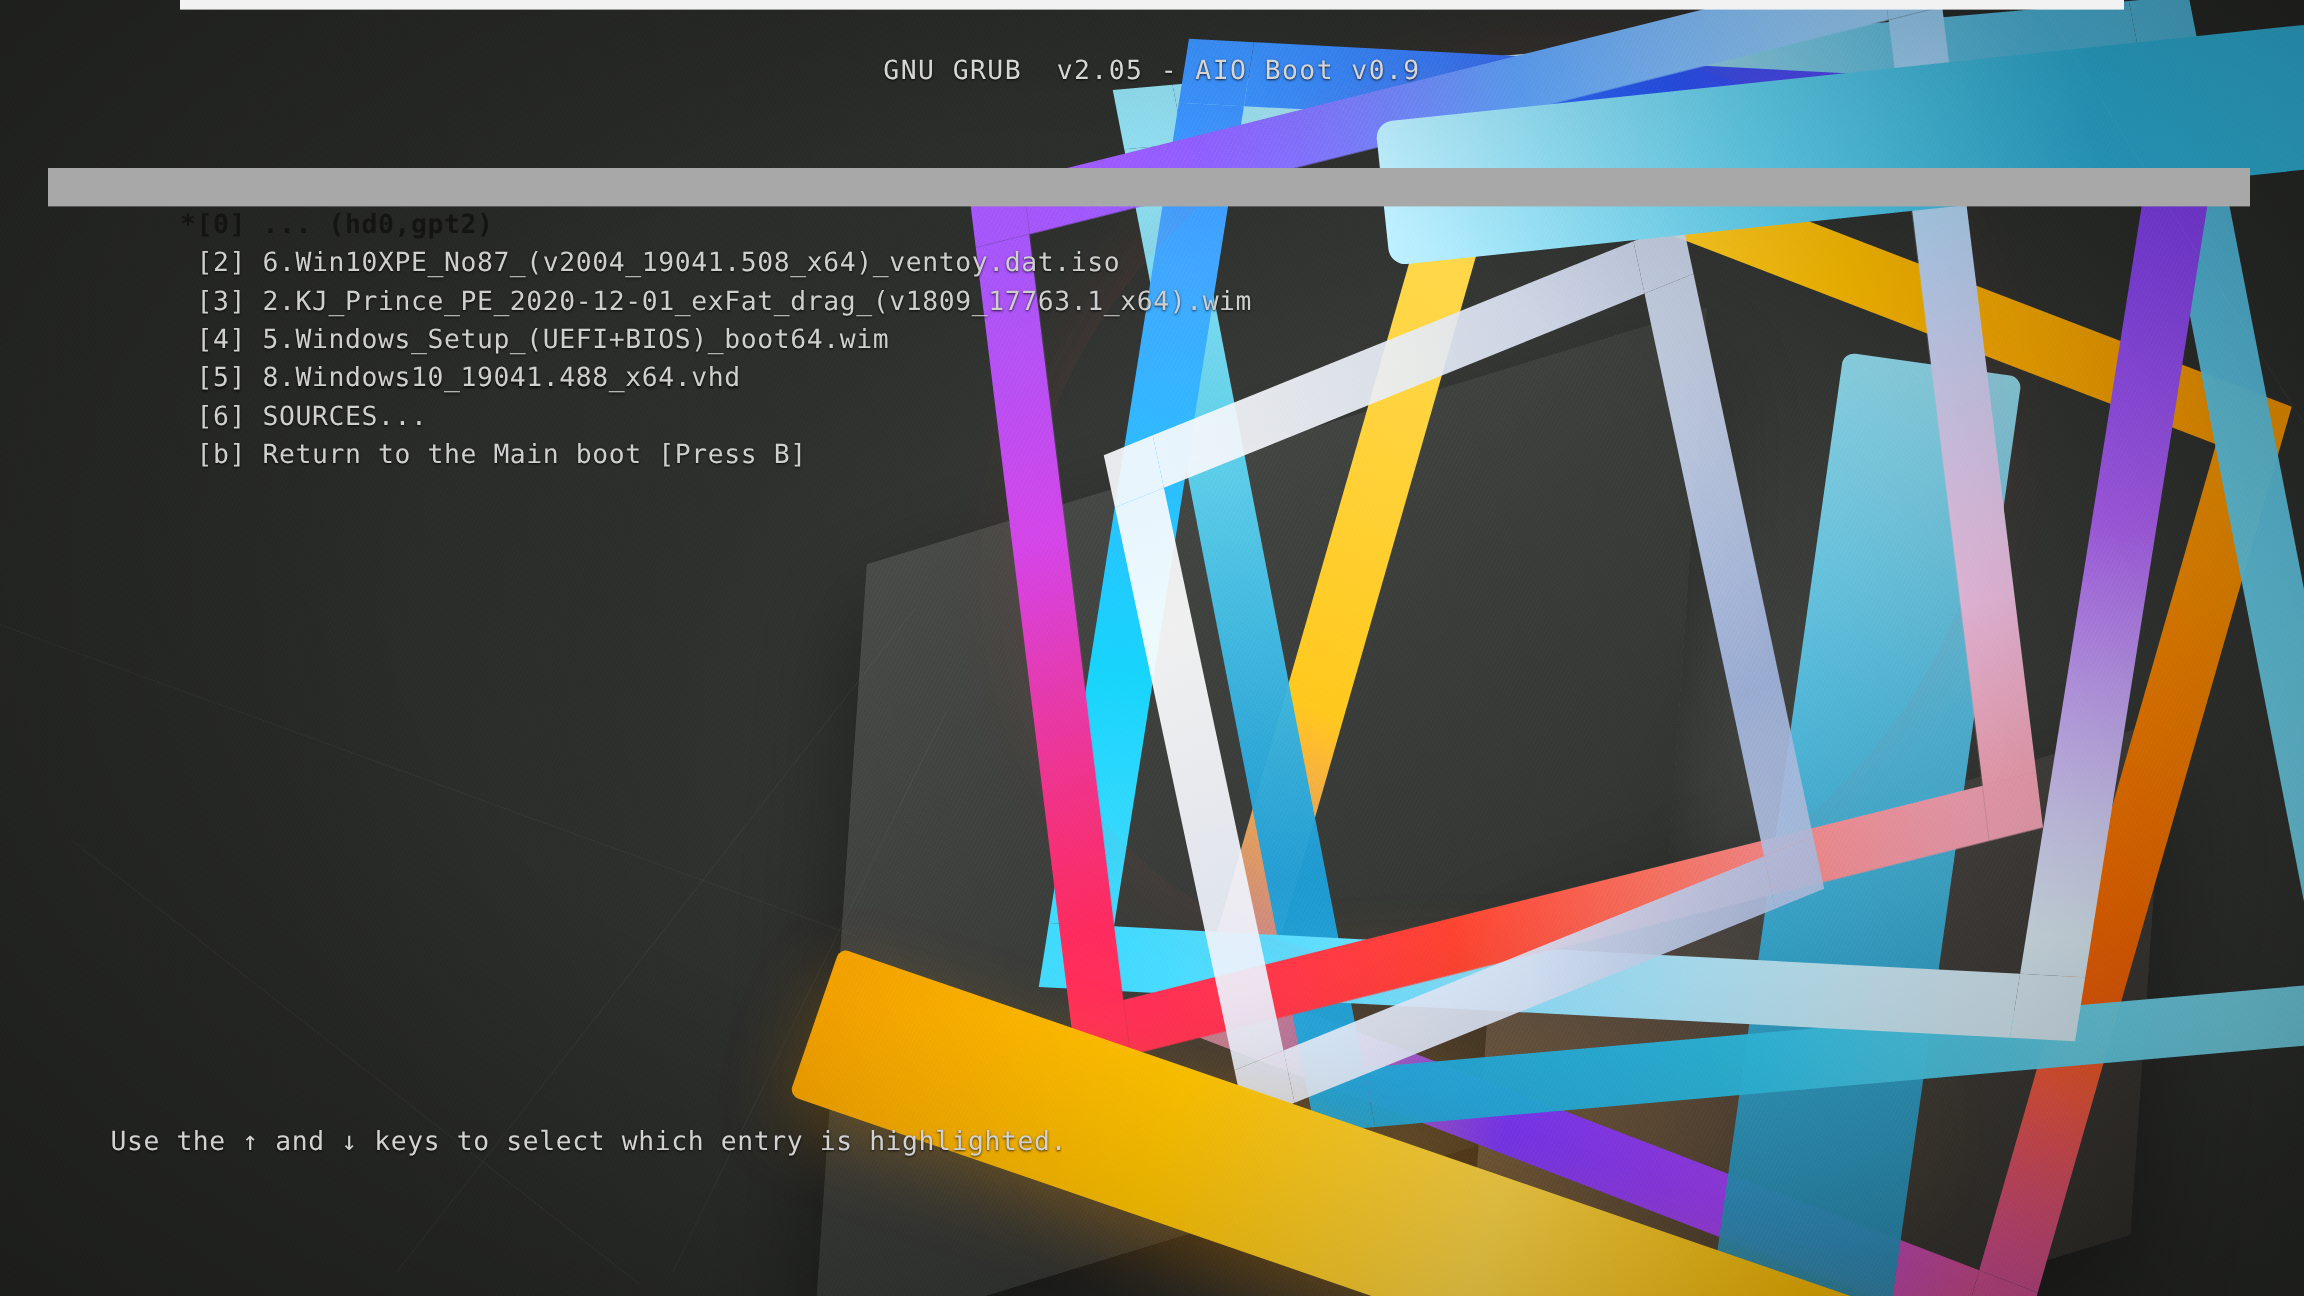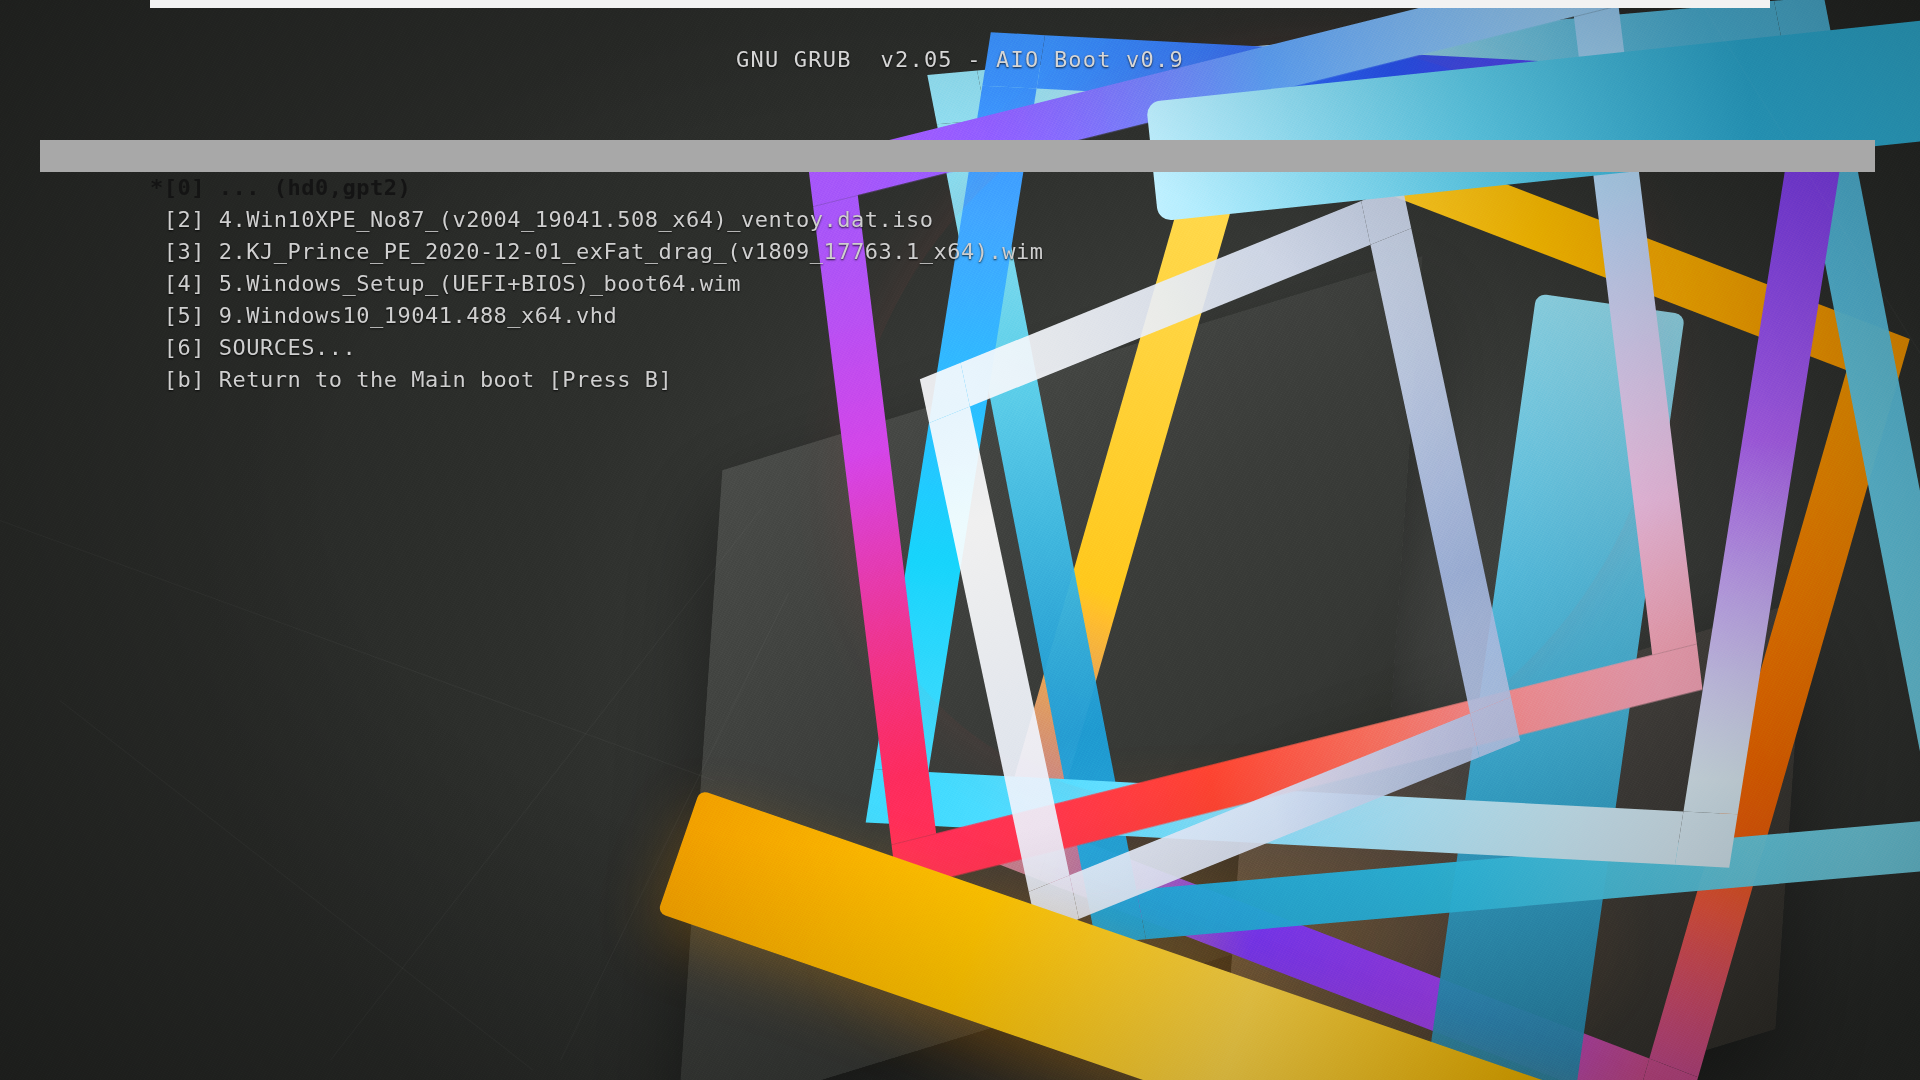--- a/index.html
+++ b/index.html
@@ -184,37 +184,38 @@
 
   <div id="grub">
 
     <div id="grub-title">GNU GRUB  v2.05 - AIO Boot v0.9</div>
 
     <div id="menu">
       <div class="menu-row selected">
         <span class="cell">*</span><span class="cell">[0]</span><span class="cell"> </span><span class="cell">... (hd0,gpt2)</span>
       </div>
       <div class="menu-row">
-        <span class="cell"> </span><span class="cell">[2]</span><span class="cell"> </span><span class="cell">4.Win10XPE_No87_(v2004_19041.508_x64)_ventoy.dat.iso</span>
+        <span class="cell"> </span><span class="cell">[2]</span><span class="cell"> </span><span class="cell">6.Win10XPE_No87_(v2004_19041.508_x64)_ventoy.dat.iso</span>
       </div>
       <div class="menu-row">
         <span class="cell"> </span><span class="cell">[3]</span><span class="cell"> </span><span class="cell">2.KJ_Prince_PE_2020-12-01_exFat_drag_(v1809_17763.1_x64).wim</span>
       </div>
       <div class="menu-row">
         <span class="cell"> </span><span class="cell">[4]</span><span class="cell"> </span><span class="cell">5.Windows_Setup_(UEFI+BIOS)_boot64.wim</span>
       </div>
       <div class="menu-row">
-        <span class="cell"> </span><span class="cell">[5]</span><span class="cell"> </span><span class="cell">9.Windows10_19041.488_x64.vhd</span>
+        <span class="cell"> </span><span class="cell">[5]</span><span class="cell"> </span><span class="cell">8.Windows10_19041.488_x64.vhd</span>
       </div>
       <div class="menu-row">
         <span class="cell"> </span><span class="cell">[6]</span><span class="cell"> </span><span class="cell">SOURCES...</span>
       </div>
       <div class="menu-row">
         <span class="cell"> </span><span class="cell">[b]</span><span class="cell"> </span><span class="cell">Return to the Main boot [Press B]</span>
       </div>
     </div>
 
     <div id="help">
+      <div class="help-line">Use the ↑ and ↓ keys to select which entry is highlighted.</div>
       
     </div>
 
   </div>
 </div>
 
 </body></html>

